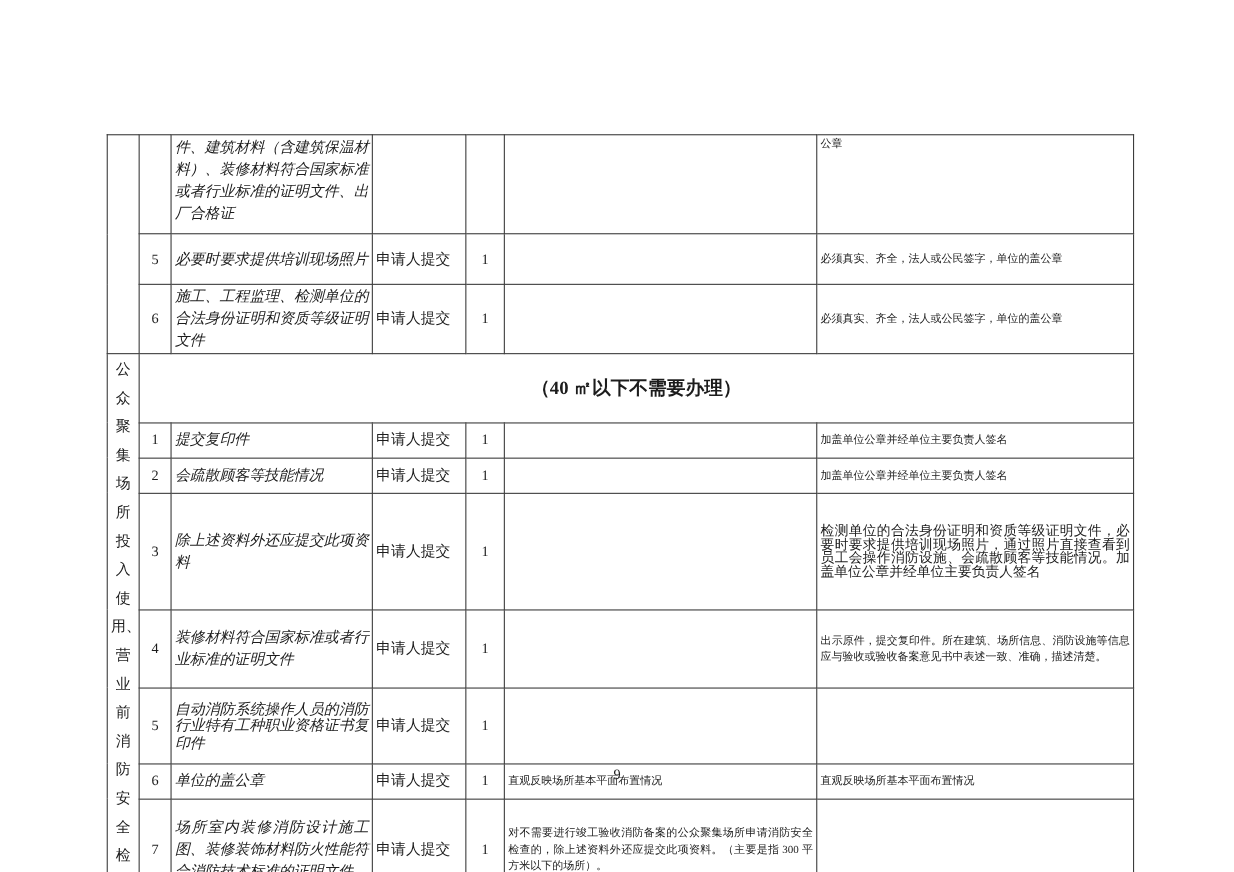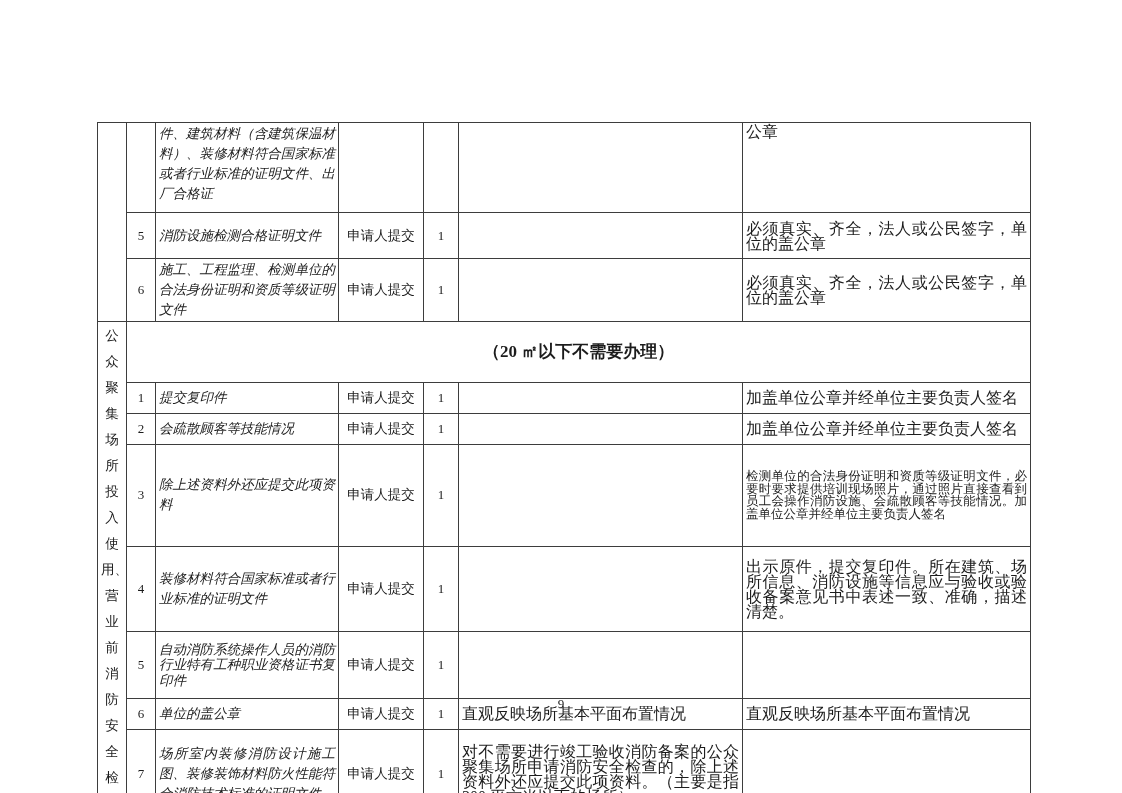--- a/index.html
+++ b/index.html
@@ -13,23 +13,23 @@
   }
   .doc-table td{
     border:1px solid #3d3d3d;
     padding:1px 3px;
     vertical-align:middle;
     overflow:hidden;
     word-break:break-all;
   }
   .num{text-align:center;font-size:13px;}
   .name{font-size:13.5px;line-height:20px;text-align:justify;font-style:italic;}
-  .src{text-align:center;font-size:13.5px;}
+  .src{font-size:13.5px;}
   .qty{text-align:center;font-size:13px;}
-  .desc,.remark{font-size:16px;line-height:15px;text-align:justify;}
+  .desc,.remark{font-size:10px;line-height:15px;text-align:justify;}
   .xtight{font-size:12.5px;line-height:12.8px;}
   .tight{line-height:15.5px;}
   .cat{
     text-align:center;font-size:13.5px;line-height:26px;
     padding:0 1px;word-break:break-all;
   }
   .note-cell{
     text-align:center;font-weight:bold;font-size:17px;
     font-family:"Liberation Serif","DejaVu Serif",serif;
   }
@@ -58,38 +58,38 @@
     <td class="cat" rowspan="3"></td>
     <td class="num"></td>
     <td class="name">件、建筑材料（含建筑保温材料）、装修材料符合国家标准或者行业标准的证明文件、出厂合格证</td>
     <td class="src"></td>
     <td class="qty"></td>
     <td class="desc"></td>
     <td class="remark">公章</td>
   </tr>
   <tr style="height:46px">
     <td class="num">5</td>
-    <td class="name">消防设施检测合格证明文件</td>
+    <td class="name">必要时要求提供培训现场照片</td>
     <td class="src">申请人提交</td>
     <td class="qty">1</td>
     <td class="desc"></td>
     <td class="remark">必须真实、齐全，法人或公民签字，单位的盖公章</td>
   </tr>
   <tr style="height:60px">
     <td class="num">6</td>
     <td class="name">施工、工程监理、检测单位的合法身份证明和资质等级证明文件</td>
     <td class="src">申请人提交</td>
     <td class="qty">1</td>
     <td class="desc"></td>
     <td class="remark">必须真实、齐全，法人或公民签字，单位的盖公章</td>
   </tr>
 
   <tr style="height:45px">
     <td class="cat" rowspan="8">公众聚集场所投入使用、营业前消防安全检查</td>
-    <td class="note-cell" colspan="6">（20 ㎡以下不需要办理）</td>
+    <td class="note-cell" colspan="6">（40 ㎡以下不需要办理）</td>
   </tr>
   <tr style="height:23px">
     <td class="num">1</td>
     <td class="name">提交复印件</td>
     <td class="src">申请人提交</td>
     <td class="qty">1</td>
     <td class="desc"></td>
     <td class="remark">加盖单位公章并经单位主要负责人签名</td>
   </tr>
   <tr style="height:23px">

